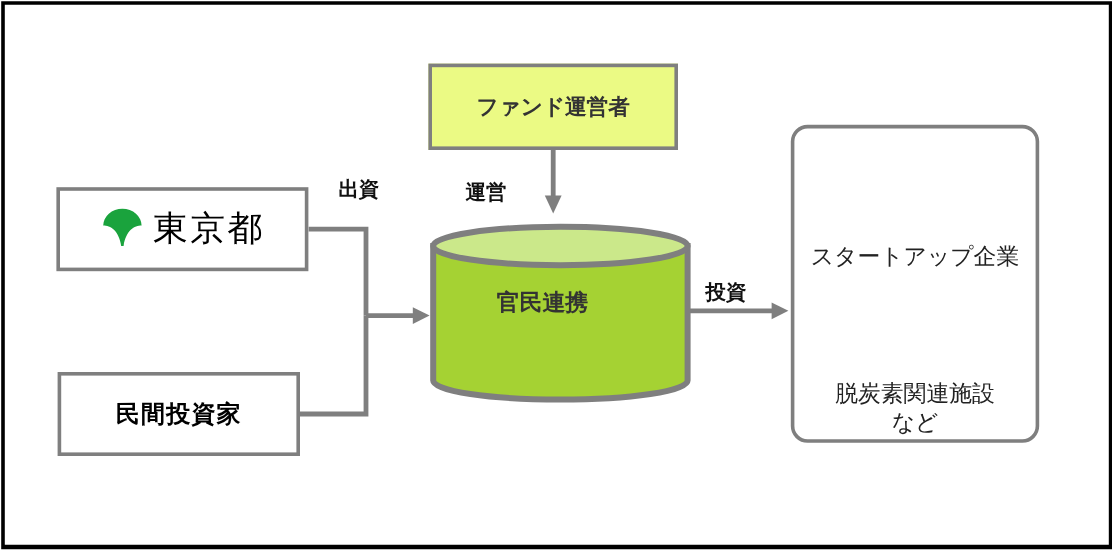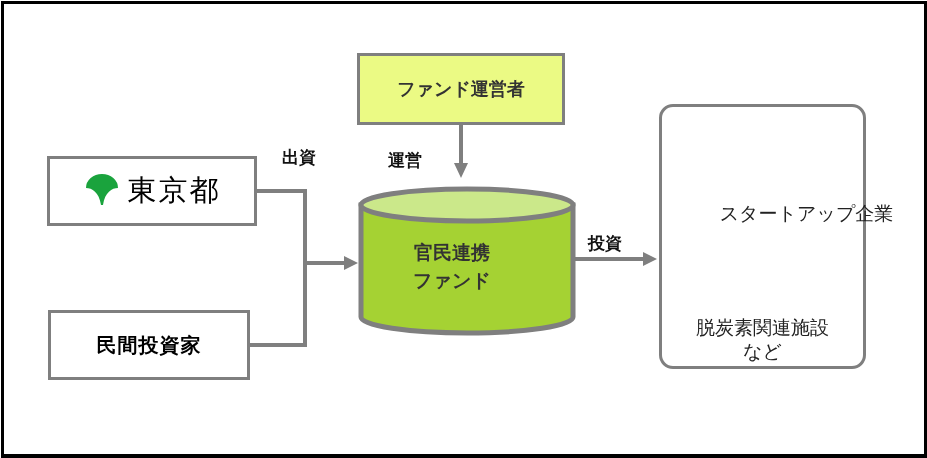--- a/index.html
+++ b/index.html
@@ -107,20 +107,19 @@
 <div class="box operator">
   <span class="name">ファンド運営者</span>
 </div>
 
 <span class="label" style="left:282px; top:146px;">出資</span>
 <span class="label" style="left:388px; top:149px;">運営</span>
 <span class="label" style="left:588px; top:204px;margin-top:28px;">投資</span>
 
 <div class="fund-text">
   <div>官民連携</div>
-  <div>ファンド</div>
 </div>
 
 <div class="target">
-  <div class="target-text" style="top:94px;margin-left:44px;">スタートアップ企業</div>
+  <div class="target-text" style="top:94px;">スタートアップ企業</div>
   <div class="target-text" style="top:208px;">脱炭素関連施設</div>
   <div class="target-text" style="top:232px;">など</div>
 </div>
 
 </body></html>

